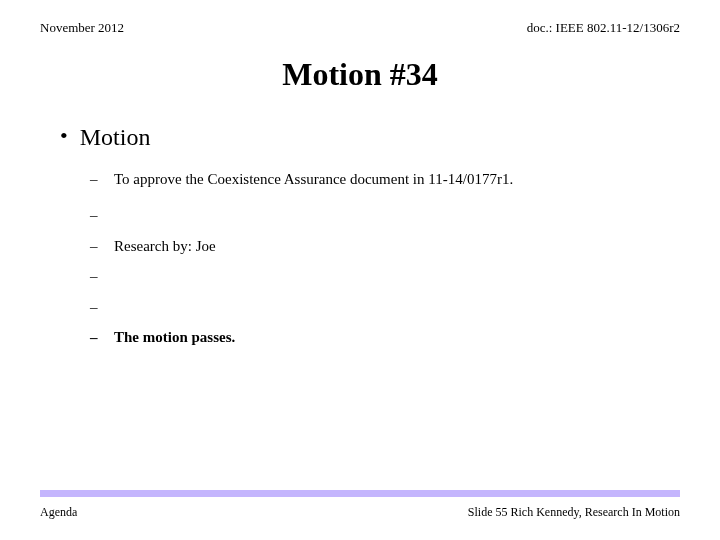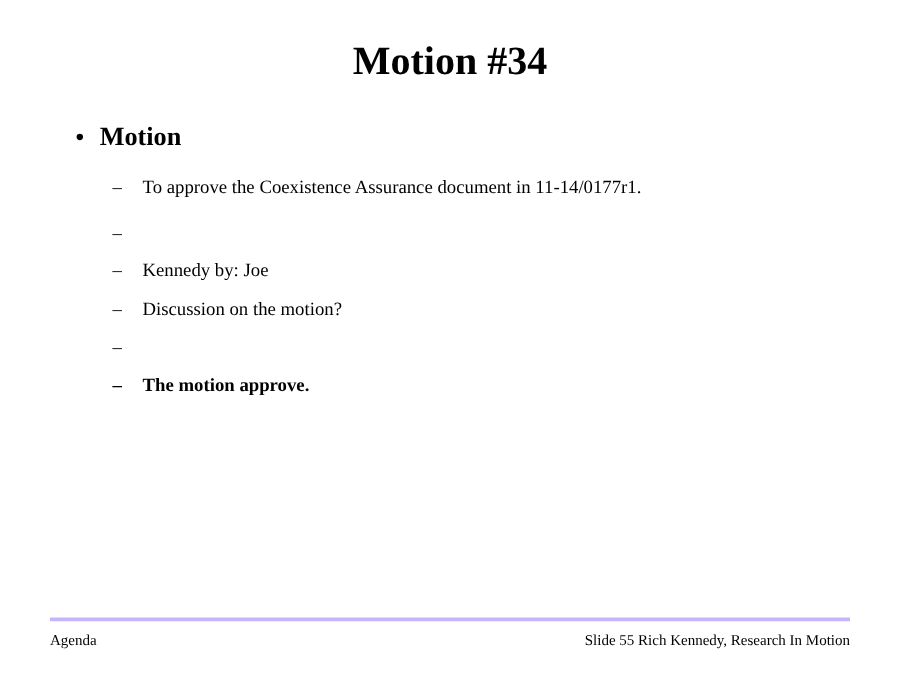--- a/index.html
+++ b/index.html
@@ -66,22 +66,22 @@
       margin-bottom: 16px;
     }
 
     .bullet-dot {
       font-size: 22px;
       margin-right: 12px;
       line-height: 1.2;
     }
 
     .bullet-label {
-      font-size: 21px;
-      font-weight: bold;
+      font-size: 24px;
+      font-weight: normal;
       line-height: 1.2;
     }
 
     .sub-items {
       margin-left: 30px;
       margin-top: 10px;
     }
 
     .sub-item {
       display: flex;
@@ -111,38 +111,42 @@
       margin-bottom: 6px;
       font-size: 15px;
       font-weight: bold;
       line-height: 1.5;
     }
 
     .footer {
       display: flex;
       justify-content: space-between;
       align-items: flex-end;
-      border-top: 3px solid #c4b5fd;
+      border-top: 7px solid #c4b5fd;
       padding-top: 8px;
       margin-top: auto;
     }
 
     .footer-left {
       font-size: 12px;
     }
 
     .footer-right {
       font-size: 12px;
     }
   </style>
 </head>
 <body>
 
 <div class="slide">
 
+  <div class="header">
+    <span class="header-left">November 2012</span>
+    <span class="header-right">doc.: IEEE 802.11-12/1306r2</span>
+  </div>
 
   <div class="title-section">
     <h1 class="title">Motion #34</h1>
   </div>
 
   <div class="content">
 
     <div class="bullet-point">
       <span class="bullet-dot">•</span>
       <span class="bullet-label">Motion</span>
@@ -154,32 +158,31 @@
         <span class="sub-item-text">To approve the Coexistence Assurance document in 11-14/0177r1.</span>
       </div>
     </div>
 
     <div class="sub-items-group2">
     <div class="sub-item">
           <span class="dash">–</span>
         </div>
         <div class="sub-item">
           <span class="dash">–</span>
-          <span class="sub-item-text">Kennedy by: Joe</span>
+          <span class="sub-item-text">Research by: Joe</span>
         </div>
         <div class="sub-item">
           <span class="dash">–</span>
-          <span class="sub-item-text">Discussion on the motion?</span>
         </div>
         <div class="sub-item">
           <span class="dash">–</span>
         </div>
         <div class="sub-item-bold">
           <span class="dash">–</span>
-          <span class="sub-item-text" style="font-weight: bold;">The motion approve.</span>
+          <span class="sub-item-text" style="font-weight: bold;">The motion passes.</span>
         </div>
       </div>
 
   </div>
 
   <div class="footer">
     <span class="footer-left">Agenda</span>
     <span class="footer-right">Slide 55    Rich Kennedy, Research In Motion</span>
   </div>
 

